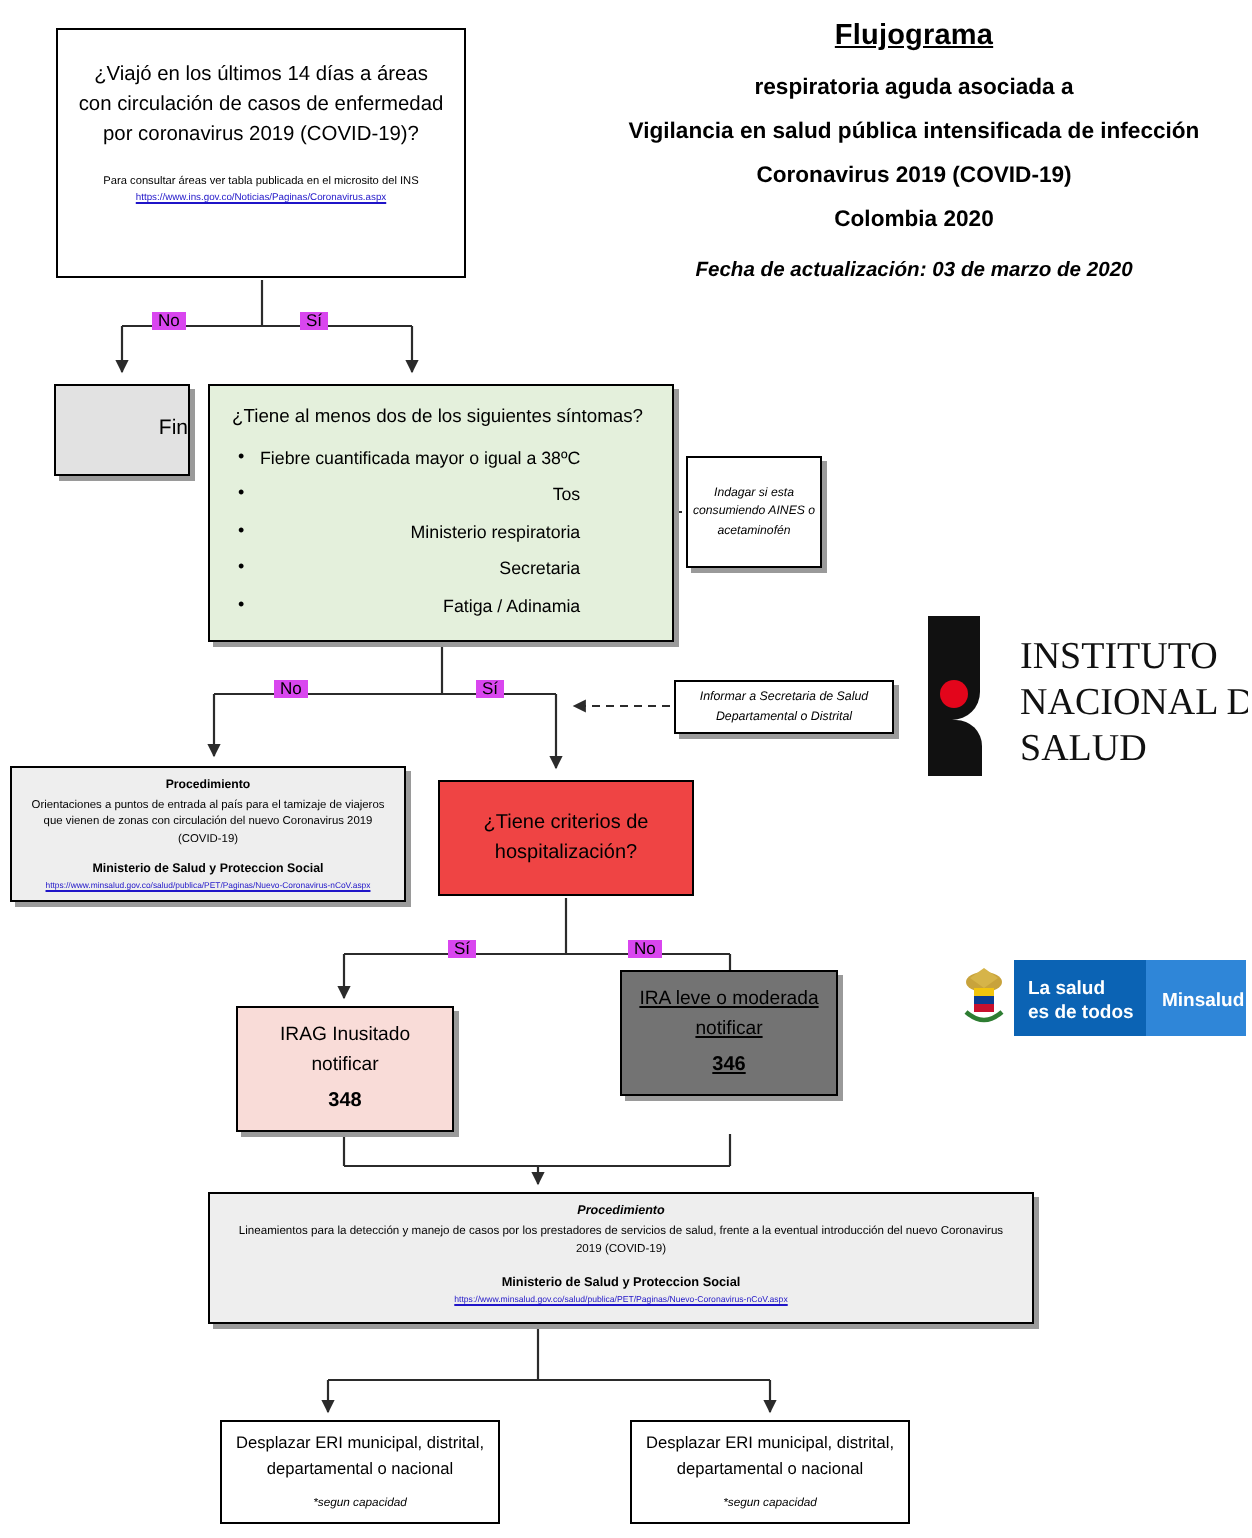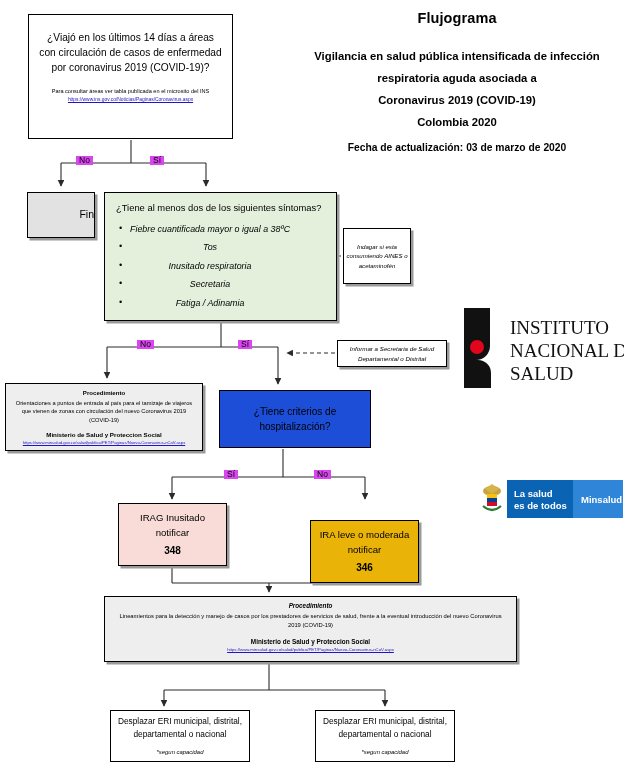--- a/index.html
+++ b/index.html
@@ -29,27 +29,28 @@
   .shadow{ box-shadow:2.5px 2.5px 0 0 #9a9a9a; }
 
   
   #title-block{
     position:absolute;
     left:288px; top:10px; width:338px;
     text-align:center;
   }
   #title-block .t-main{
     font-size:14.5px; font-weight:bold; letter-spacing:.1px;
-    margin-bottom:19px;
+    margin-bottom:7px;
+    text-decoration:underline;
   }
   #title-block .t-sub{
     font-size:11.3px; font-weight:bold; line-height:1.95;
   }
   #title-block .t-date{
-    font-size:10.3px; font-weight:bold;
+    font-size:10.3px; font-style:italic; font-weight:bold;
     margin-top:9px;
   }
 
   
   #box-travel{
     left:28px; top:14px; width:205px; height:125px;
     background:#ffffff; padding:8px 9px 24px;
     justify-content:flex-start;
   }
   #box-travel .q{ font-size:10.2px; line-height:1.45; margin-top:8px;}
@@ -58,24 +59,24 @@
        word-break:break-all; display:block; margin-top:1px;}
 
   #box-fin{
     left:27px; top:192px; width:68px; height:46px;
     background:#e2e2e2; font-size:10.5px;align-items:flex-end;
   }
 
   #box-symptoms{
     left:104px; top:192px; width:233px; height:129px;
     background:#e4f0dc; padding:9px 11px;
-    align-items:flex-start; justify-content:flex-start; text-align:center;
+    align-items:flex-start; justify-content:flex-start; text-align:right;
   }
   #box-symptoms .q{ font-size:9.4px; margin-bottom:10px; }
-  #box-symptoms ul{ margin:0; padding:0 0 0 14px; list-style:none;font-style:italic; }
+  #box-symptoms ul{ margin:0; padding:0 0 0 14px; list-style:none; }
   #box-symptoms li{ font-size:8.9px; margin:0 0 7px 0; position:relative;}
   #box-symptoms li:before{
     content:"\2022"; position:absolute; left:-11px; top:-1px; font-size:9px;
   }
 
   #note-aines{
     left:343px; top:228px; width:68px; height:56px;
     background:#fff; font-size:6.1px; font-style:italic; line-height:1.5;
   }
   #note-informar{
@@ -87,31 +88,31 @@
     left:5px; top:383px; width:198px; height:68px;
     background:#eeeeee; padding:5px 5px; justify-content:flex-start;
   }
   #box-proc-left .hd{ font-size:6.1px; font-weight:bold; margin-bottom:2px;}
   #box-proc-left .bd{ font-size:5.7px; line-height:1.5;}
   #box-proc-left .min{ font-size:6.2px; font-weight:bold; margin-top:7px;}
   #box-proc-left .link{ font-size:4.2px; color:#1f14c8; text-decoration:underline;
        word-break:break-all; margin-top:1px; display:block; line-height:1.3;}
 
   #box-hosp{
-    left:219px; top:390px; width:152px; height:58px;
-    background:#1d4ed8; font-size:10px; line-height:1.5;
+    left:219px; top:390px; width:128px; height:58px;
+    background:#ef4444; font-size:10px; line-height:1.5;
   }
 
   #box-irag{
     left:118px; top:503px; width:109px; height:63px;
     background:#f9dcd8; font-size:9.6px; line-height:1.6;
   }
   #box-ira{
-    left:310px; top:520px; width:109px; height:63px;
-    background:#eab308; font-size:9.6px; line-height:1.6;
+    left:310px; top:485px; width:109px; height:63px;
+    background:#737373; font-size:9.6px; line-height:1.6;text-decoration:underline;
   }
   .num{ font-weight:bold; font-size:10px; margin-top:3px; }
 
   #box-proc-bottom{
     left:104px; top:596px; width:413px; height:66px;
     background:#eeeeee; padding:5px 12px; justify-content:flex-start;
   }
   #box-proc-bottom .hd{ font-size:6.3px; font-weight:bold; font-style:italic; margin-bottom:2px;}
   #box-proc-bottom .bd{ font-size:5.8px; line-height:1.6;}
   #box-proc-bottom .min{ font-size:6.4px; font-weight:bold; margin-top:7px;}
@@ -184,43 +185,43 @@
 
       <path d="M269,663 L269,690"></path>
       <path d="M164,690 L385,690"></path>
       <path d="M164,690 L164,706" marker-end="url(#ah)"></path>
       <path d="M385,690 L385,706" marker-end="url(#ah)"></path>
     </g>
   </svg>
 
   <div id="title-block">
     <div class="t-main">Flujograma</div>
+    <div class="t-sub">respiratoria aguda asociada a</div>
     <div class="t-sub">Vigilancia en salud pública intensificada de infección</div>
-    <div class="t-sub">respiratoria aguda asociada a</div>
     <div class="t-sub">Coronavirus 2019 (COVID-19)</div>
     <div class="t-sub">Colombia 2020</div>
     <div class="t-date">Fecha de actualización: 03 de marzo de 2020</div>
   </div>
 
   <div class="node" id="box-travel">
     <div class="q">¿Viajó en los últimos 14 días a áreas con circulación de casos de enfermedad por coronavirus 2019 (COVID-19)?</div>
     <div class="note">Para consultar áreas ver tabla publicada en el microsito del INS</div>
     <a class="link" href="#">https://www.ins.gov.co/Noticias/Paginas/Coronavirus.aspx</a>
   </div>
 
   <div class="node shadow" id="box-fin">
     <div>Fin</div>
   </div>
 
   <div class="node shadow" id="box-symptoms">
     <div class="q">¿Tiene al menos dos de los siguientes síntomas?</div>
     <ul>
       <li>Fiebre cuantificada mayor o igual a 38ºC</li>
       <li>Tos</li>
-      <li>Inusitado respiratoria</li>
+      <li>Ministerio respiratoria</li>
       <li>Secretaria</li>
       <li>Fatiga / Adinamia</li>
     </ul>
   </div>
 
   <div class="node shadow" id="note-aines">
     <div>Indagar si esta consumiendo AINES o acetaminofén</div>
   </div>
 
   <div class="node shadow" id="note-informar">

